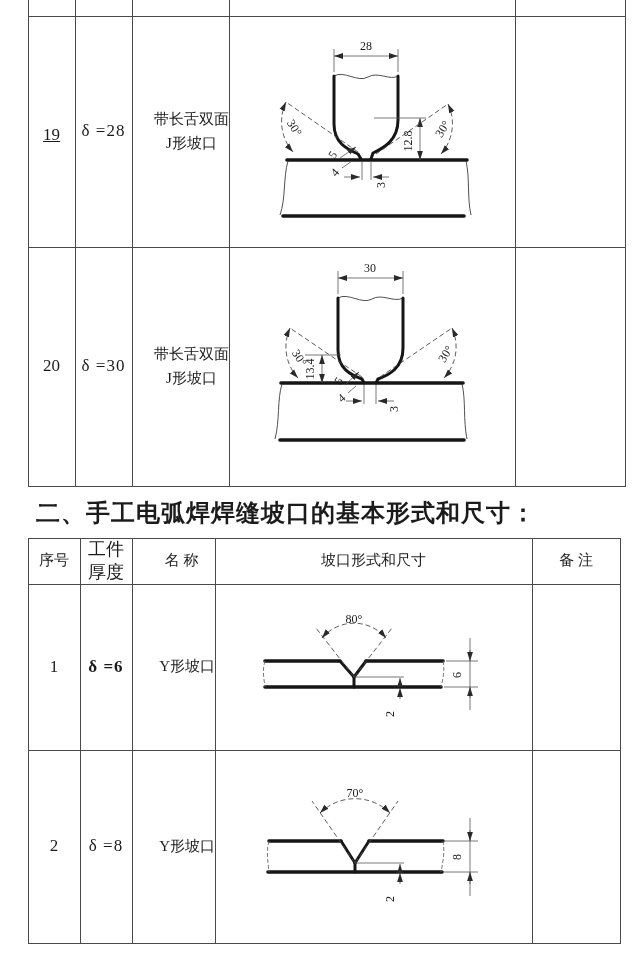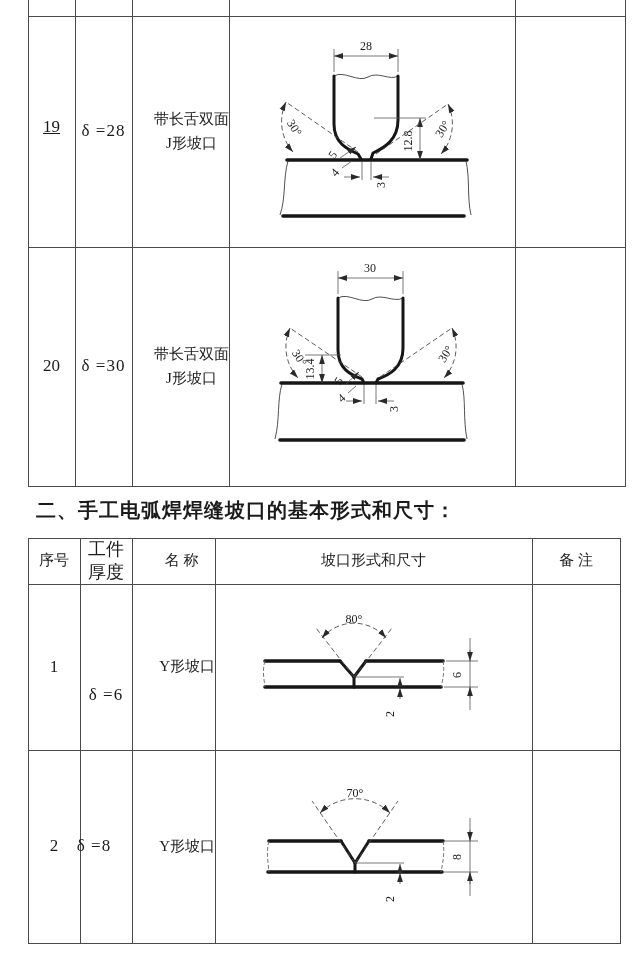--- a/index.html
+++ b/index.html
@@ -10,21 +10,21 @@
   .v{position:absolute;width:1px;background:#4a4a4a;}
   .h{position:absolute;height:1px;background:#4a4a4a;}
 
   .cell{position:absolute;display:flex;align-items:center;justify-content:center;
         text-align:center;line-height:1.55;}
   .num{font-size:17px;}
   .delta{font-size:17px;letter-spacing:1px;}
   .cname{font-size:15px;justify-content:flex-end;}
   .hdr{font-size:15px;line-height:1.3;}
 
-  #heading{position:absolute;left:36px;top:497px;font-size:20px;font-weight:bold;
+  #heading{position:absolute;left:36px;top:497px;font-size:24px;font-weight:bold;
            letter-spacing:1px;white-space:nowrap;}
 
   svg{position:absolute;overflow:visible;}
   svg text{font-family:"Liberation Serif","DejaVu Serif",serif;fill:#1c1c1c;font-size:12px;}
   .thick{stroke:#161616;stroke-width:3.6;fill:none;stroke-linecap:round;}
   .med{stroke:#161616;stroke-width:3;fill:none;stroke-linecap:round;}
   .thin{stroke:#3c3c3c;stroke-width:0.9;fill:none;}
   .xthin{stroke:#555;stroke-width:0.8;fill:none;}
   .dash{stroke:#4a4a4a;stroke-width:0.9;fill:none;stroke-dasharray:5 3;}
   .break{stroke:#6a6a6a;stroke-width:0.9;fill:none;stroke-dasharray:4 2;}
@@ -44,21 +44,21 @@
     <div class="v" style="left:75px;top:0;height:486px;"></div>
     <div class="v" style="left:132px;top:0;height:486px;"></div>
     <div class="v" style="left:229px;top:0;height:486px;"></div>
     <div class="v" style="left:515px;top:0;height:486px;"></div>
     <div class="v" style="left:625px;top:0;height:486px;"></div>
 
     <div class="h" style="left:28px;top:16px;width:598px;"></div>
     <div class="h" style="left:28px;top:247px;width:598px;"></div>
     <div class="h" style="left:28px;top:486px;width:598px;"></div>
 
-    <div class="cell num" style="left:28px;top:12px;width:47px;height:231px;text-decoration:underline;">19</div>
+    <div class="cell num" style="left:28px;top:20px;width:47px;height:231px;text-decoration:underline;">19</div>
     <div class="cell delta" style="left:75px;top:16px;width:57px;height:231px;">δ =28</div>
     <div class="cell cname" style="left:132px;top:16px;width:97px;height:231px;">
       <span><span>带长舌双面</span><br>
       <span>J形坡口</span></span>
     </div>
 
     <div class="cell num" style="left:28px;top:247px;width:47px;height:239px;">20</div>
     <div class="cell delta" style="left:75px;top:247px;width:57px;height:239px;">δ =30</div>
     <div class="cell cname" style="left:132px;top:247px;width:97px;height:239px;">
       <span><span>带长舌双面</span><br>
@@ -191,25 +191,25 @@
     <div class="cell hdr" style="left:28px;top:538px;width:52px;height:46px;">序号</div>
     <div class="cell hdr" style="left:80px;top:538px;width:52px;height:46px;font-size:18px;">
       <span><span>工件</span><br>
       <span>厚度</span></span>
     </div>
     <div class="cell hdr" style="left:132px;top:538px;width:83px;height:46px;padding-left:8px;">名 称</div>
     <div class="cell hdr" style="left:215px;top:538px;width:317px;height:46px;">坡口形式和尺寸</div>
     <div class="cell hdr" style="left:532px;top:538px;width:88px;height:46px;">备 注</div>
 
     <div class="cell num" style="left:28px;top:584px;width:52px;height:166px;">1</div>
-    <div class="cell delta" style="left:80px;top:612px;width:52px;height:166px;">δ =6</div>
+    <div class="cell delta" style="left:80px;top:584px;width:52px;height:166px;font-weight:bold;">δ =6</div>
     <div class="cell cname" style="left:132px;top:584px;width:83px;height:166px;">Y形坡口</div>
 
     <div class="cell num" style="left:28px;top:750px;width:52px;height:193px;">2</div>
-    <div class="cell delta" style="left:68px;top:750px;width:52px;height:193px;text-align:right;">δ =8</div>
+    <div class="cell delta" style="left:80px;top:750px;width:52px;height:193px;text-align:right;">δ =8</div>
     <div class="cell cname" style="left:132px;top:750px;width:83px;height:193px;">Y形坡口</div>
 
     <svg style="left:215px;top:584px;" width="317" height="166" viewBox="215 584 317 166">
       <defs>
         <marker id="arC" viewBox="0 0 9 7" refX="9" refY="3.5" markerWidth="9" markerHeight="7" markerUnits="userSpaceOnUse" orient="auto-start-reverse">
           <path d="M0,0.6 L9,3.5 L0,6.4 z" fill="#2a2a2a"></path>
         </marker>
       </defs>
       <g>
         <path class="thick" d="M265,661 L340,661"></path>

